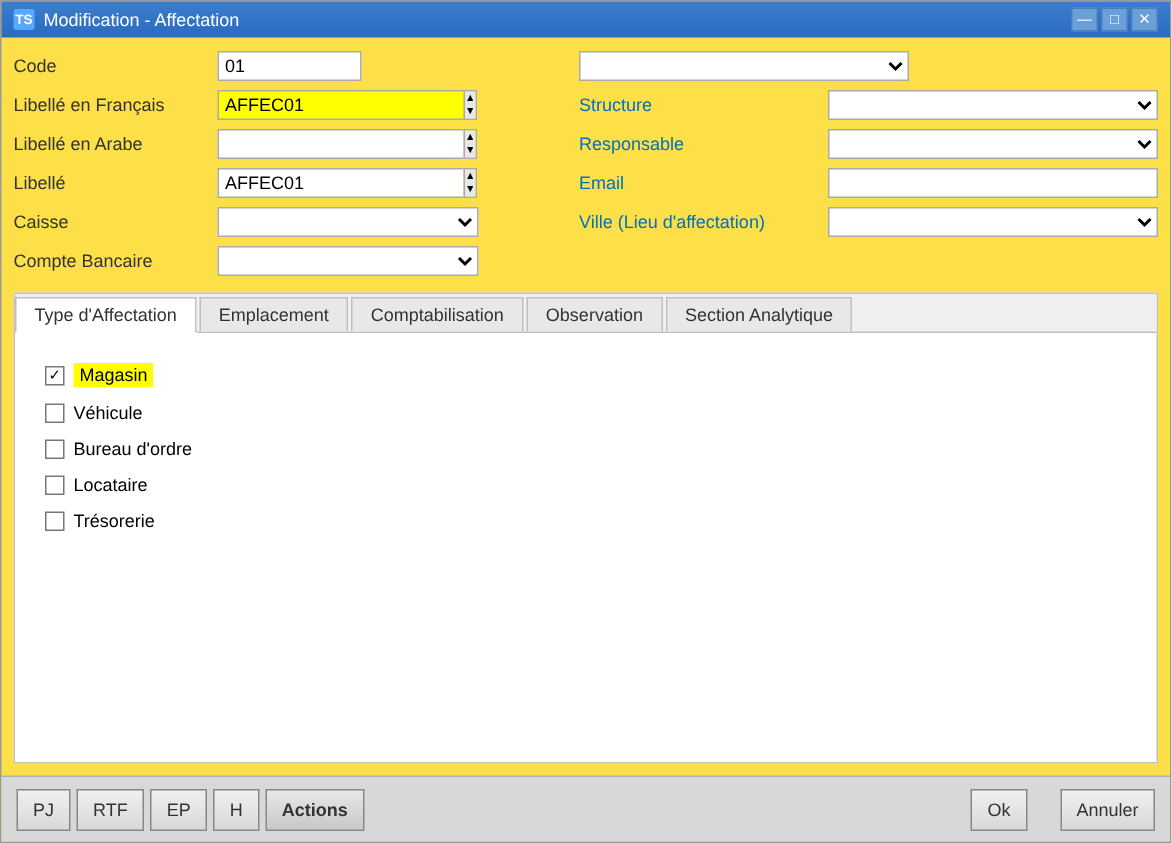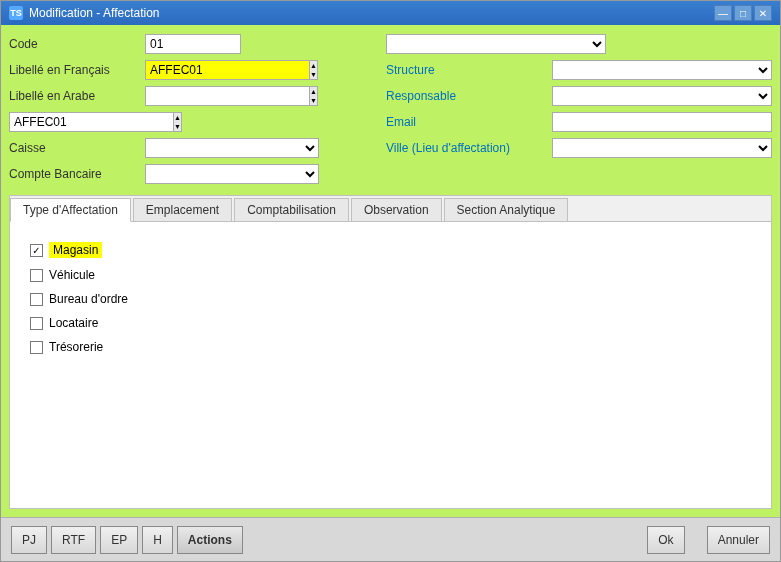--- a/index.html
+++ b/index.html
@@ -7,21 +7,21 @@
       font-family: 'Segoe UI', Tahoma, sans-serif;
       font-size: 12px;
       background: #f0f0f0;
       width: 781px;
       height: 562px;
       overflow: hidden;
     }
     .window {
       width: 781px;
       height: 562px;
-      background: #bef264;
+      background: #fde047;
       border: 1px solid #999;
       display: flex;
       flex-direction: column;
     }
     .title-bar {
       background: linear-gradient(to bottom, #3a7fcf, #2a6abf);
       color: white;
       padding: 4px 8px;
       display: flex;
       align-items: center;
@@ -337,20 +337,21 @@
           <div class="input-with-spinner" style="width:160px">
             <input type="text" value="" style="">
             <div class="spinner-btns">
               <button class="spinner-btn">▲</button>
               <button class="spinner-btn">▼</button>
             </div>
           </div>
         </div>
 
         <div class="form-row">
+          <span class="form-label">Libellé</span>
           <div class="input-with-spinner" style="width:160px">
             <input type="text" value="AFFEC01" style="">
             <div class="spinner-btns">
               <button class="spinner-btn">▲</button>
               <button class="spinner-btn">▼</button>
             </div>
           </div>
         </div>
 
         <div class="form-row">

